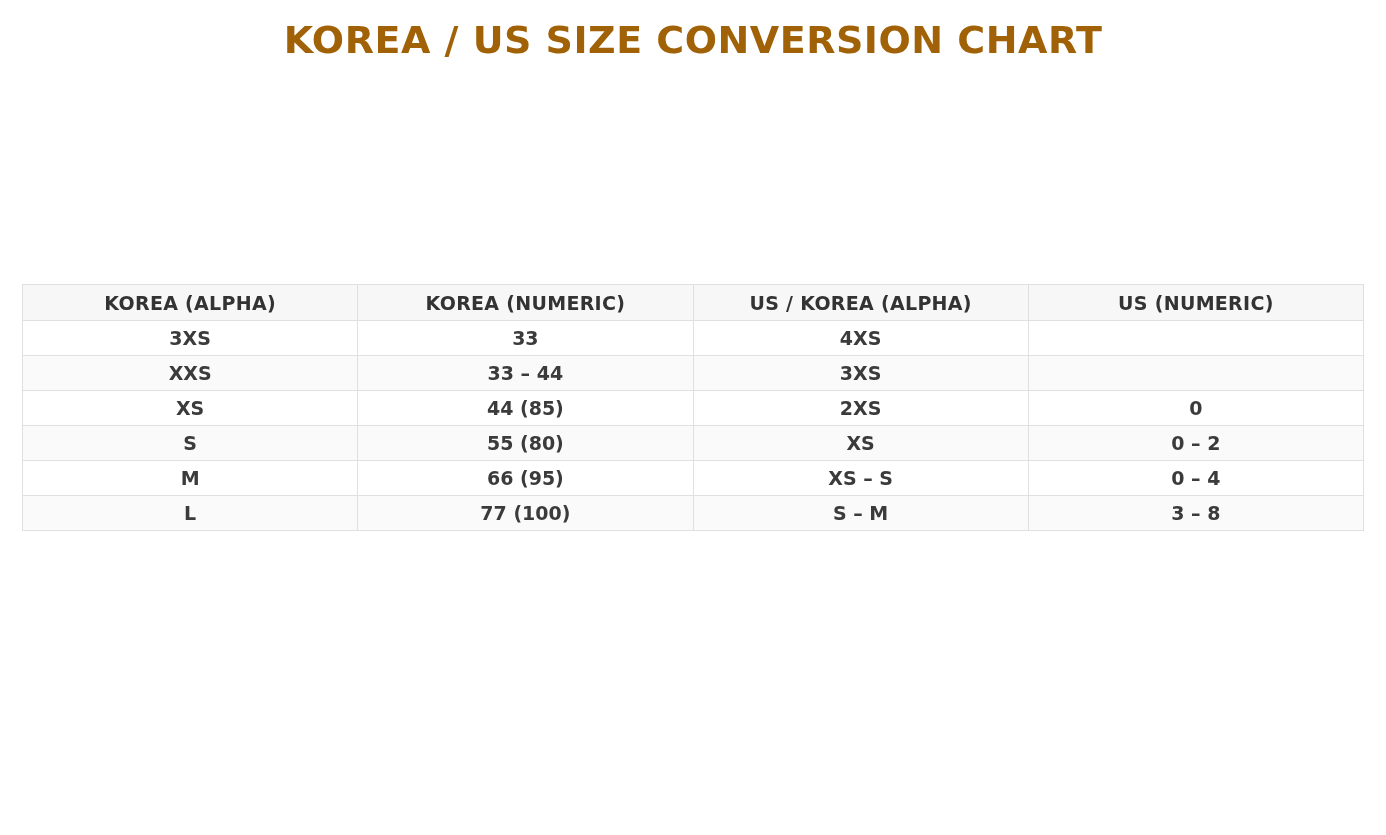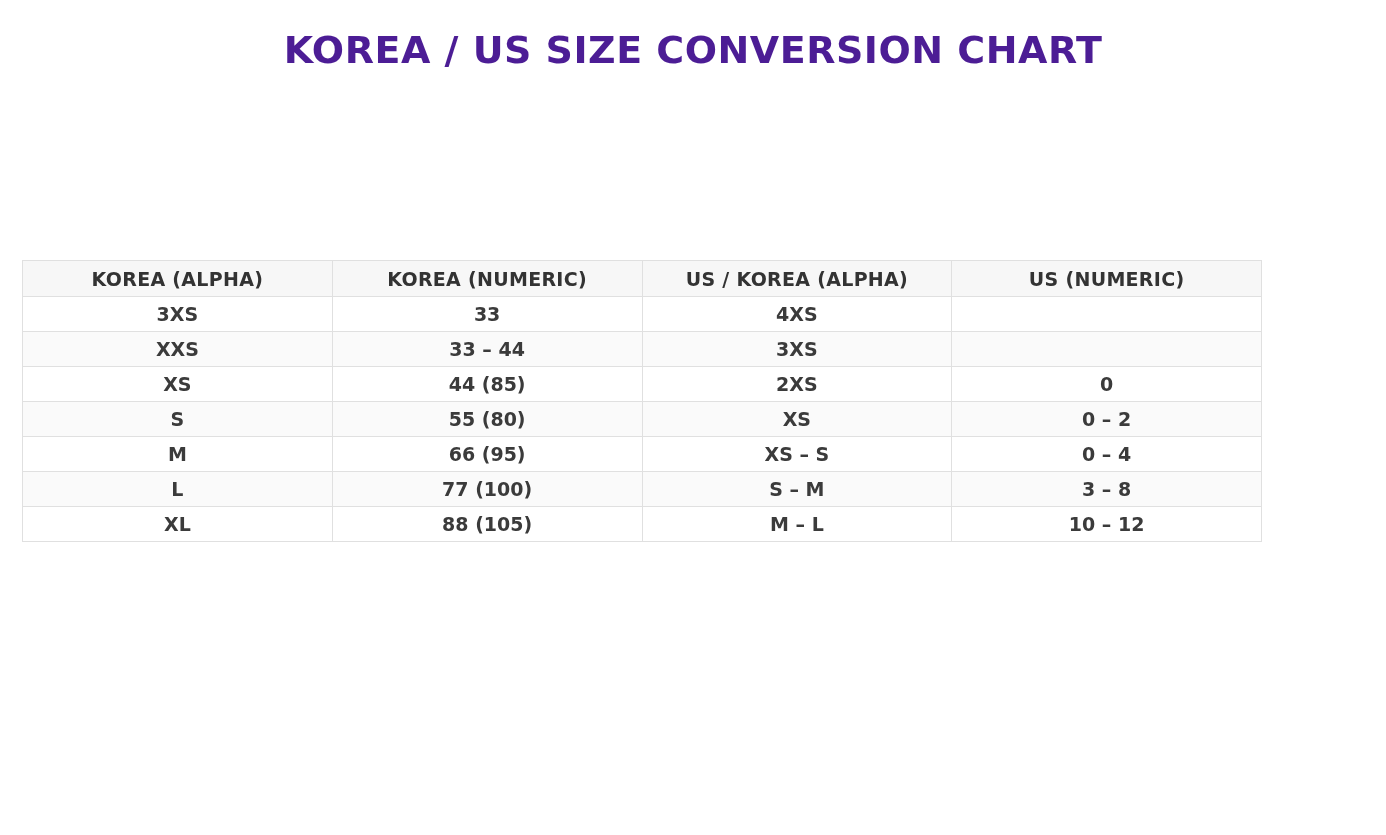--- a/index.html
+++ b/index.html
@@ -18,30 +18,30 @@
     position: relative;
     width: 1386px;
     height: 835px;
     box-sizing: border-box;
   }
   .page-title {
     text-align: center;
     font-size: 38px;
     font-weight: bold;
     letter-spacing: 0.5px;
-    color: #4c1d95;
+    color: #a16207;
     margin: 0;
-    padding-top: 28px;
+    padding-top: 18px;
     line-height: 1.2;
   }
   .table-wrap {
     position: absolute;
     left: 22px;
-    top: 260px;
-    width: 1240px;
+    top: 284px;
+    width: 1342px;
   }
   table.size-chart {
     border-collapse: collapse;
     width: 100%;
     table-layout: fixed;
   }
   table.size-chart th,
   table.size-chart td {
     border: 1px solid #e0e0e0;
     text-align: center;
@@ -125,23 +125,17 @@
           <td>66 (95)</td>
           <td>XS – S</td>
           <td>0 – 4</td>
         </tr>
         <tr>
           <td>L</td>
           <td>77 (100)</td>
           <td>S – M</td>
           <td>3 – 8</td>
         </tr>
-        <tr>
-          <td>XL</td>
-          <td>88 (105)</td>
-          <td>M – L</td>
-          <td>10 – 12</td>
-        </tr>
       </tbody>
     </table>
   </div>
 
 </div>
 
 </body></html>

